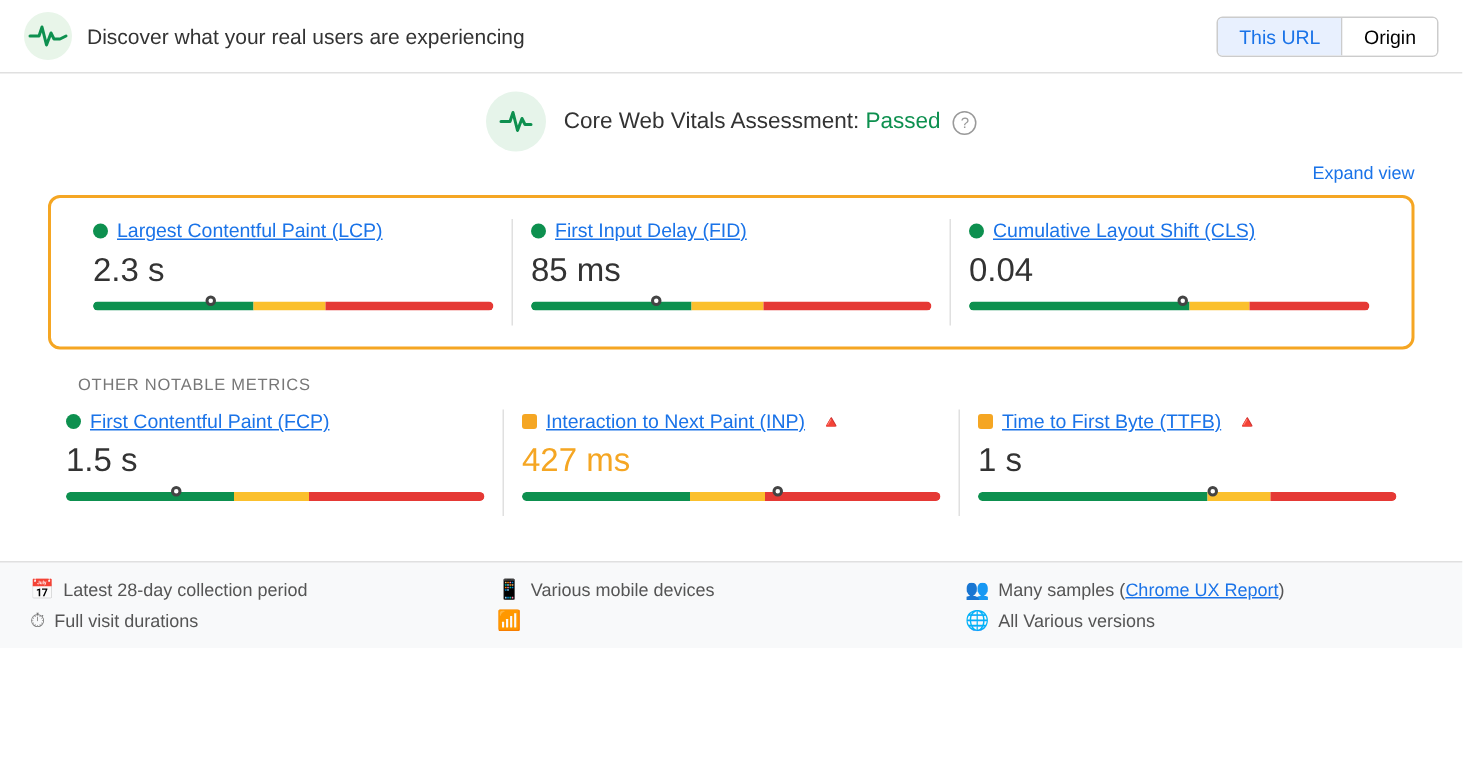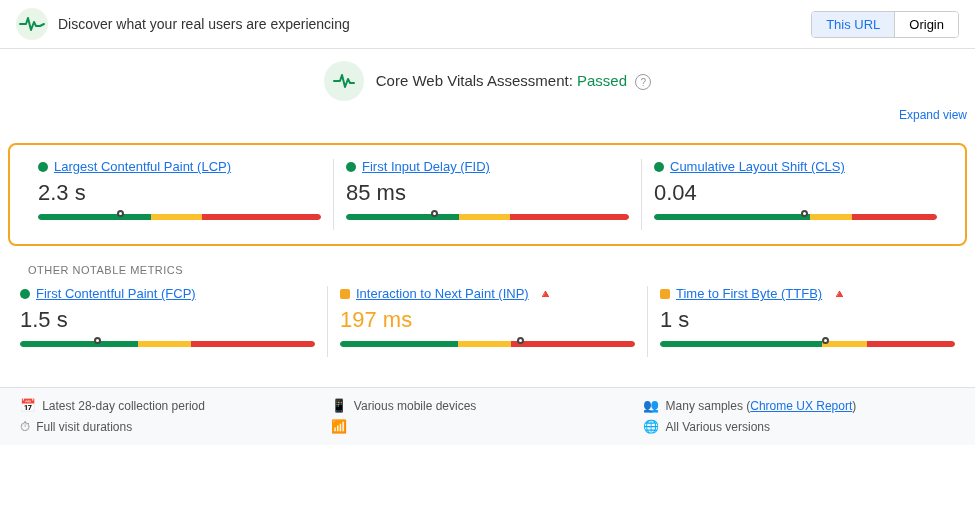--- a/index.html
+++ b/index.html
@@ -52,21 +52,21 @@
       background: #e8f0fe;
       color: #1a73e8;
       font-weight: 500;
     }
 
     .tab-btn:not(:last-child) {
       border-right: 1px solid #ccc;
     }
 
     .main-content {
-      padding: 12px 8px;
+      padding: 12px 32px;
     }
 
     .assessment-row {
       display: flex;
       align-items: center;
       justify-content: center;
       gap: 12px;
       margin-bottom: 6px;
     }
 
@@ -99,21 +99,21 @@
       border-radius: 50%;
       border: 1px solid #999;
       color: #999;
       font-size: 10px;
       cursor: pointer;
       margin-left: 4px;
     }
 
     .expand-row {
       text-align: right;
-      margin-bottom: 21px;
+      margin-bottom: 8px;
     }
 
     .expand-link {
       color: #1a73e8;
       font-size: 12px;
       cursor: pointer;
       text-decoration: none;
     }
 
     .metrics-box {
@@ -414,21 +414,21 @@
           </div>
         </div>
       </div>
 
       <div class="other-metric-item">
         <div class="metric-label">
           <span class="sq-dot" style="background:#f5a623;"></span>
           <span class="metric-name">Interaction to Next Paint (INP)</span>
           <span class="flag-icon">🔺</span>
         </div>
-        <div class="metric-value orange">197 ms</div>
+        <div class="metric-value orange">427 ms</div>
         <div class="bar-wrap">
           <div class="bar-segments">
             <div class="gauge-segment" style="background:#0d904f;width:40%;"></div>
             <div class="gauge-segment" style="background:#fbc02d;width:18%;"></div>
             <div class="gauge-segment" style="background:#e53935;width:42%;"></div>
           </div>
           <div class="needle-container">
             <div class="needle-marker" style="left:60%;">
               <div class="needle-dot"></div>
             </div>

